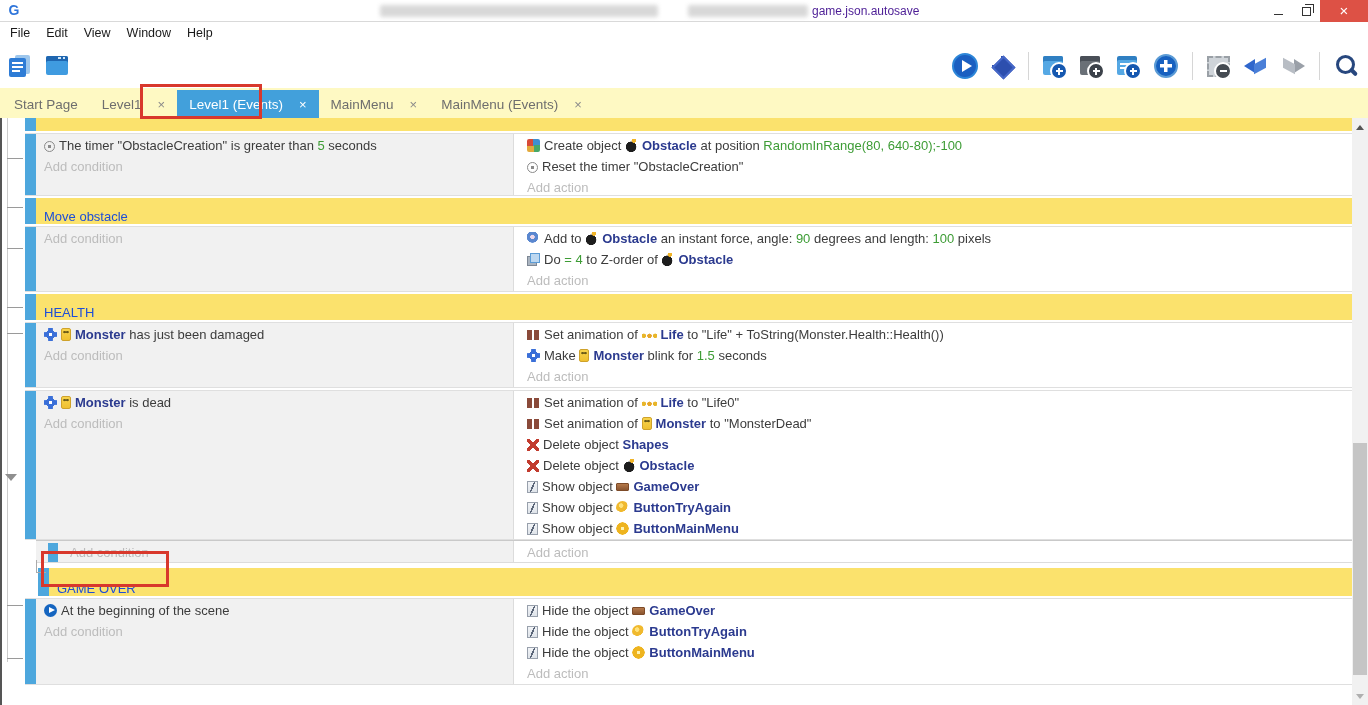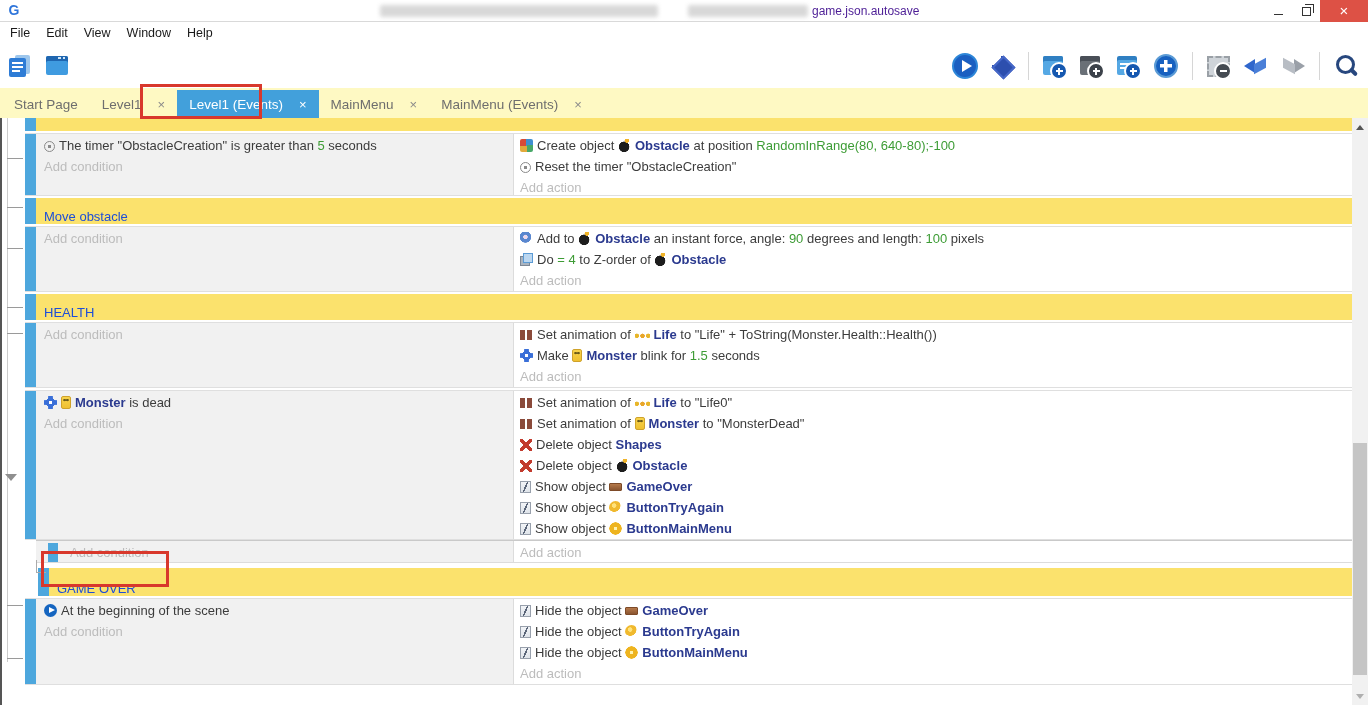--- a/index.html
+++ b/index.html
@@ -71,21 +71,21 @@
   .tab.sel .tab-x { color:#fff; }
 
   
   .events { position:relative; height:587px; background:#fff; overflow:hidden; }
   .rows { margin-left:25px; width:1327px; }
   .row { display:flex; align-items:stretch; overflow:hidden; }
   .handle { width:11px; background:#4da7dd; flex:0 0 11px; }
   .comment-row .comment-cell { flex:1; background:#fbe26d; display:flex; align-items:flex-end; padding-left:8px; color:#1d4ed8; }
   .event-row { border-top:1px solid #dfdfdf; border-bottom:1px solid #dfdfdf; }
   .cond-cell { width:477px; flex:0 0 477px; background:#f1f1f1; padding:1px 6px 0 8px; overflow:hidden; }
-  .act-cell { flex:1; background:#fff; border-left:1px solid #dcdcdc; padding:1px 4px 0 6px; overflow:hidden; }
+  .act-cell { flex:1; background:#fff; border-left:1px solid #dcdcdc; padding:1px 4px 0 13px; overflow:hidden; }
   .line { line-height:21px; white-space:nowrap; overflow:hidden; }
   .placeholder { color:#bcbcbc; }
   .seg-plain { color:#3c3c3c; }
   .seg-value { color:#3d9c35; }
   .seg-object { color:#2b3a8f; font-weight:bold; }
 
   .subevent-row { border-top:1px solid #c9c9c9; border-bottom:1px solid #dcdcdc; margin-left:11px; width:1316px; }
   .subevent-row .cond-cell { position:relative; padding-left:34px; display:flex; align-items:center; }
   .mini-handle { position:absolute; left:12px; top:2px; width:10px; height:19px; background:#4da7dd; }
 
@@ -272,20 +272,21 @@
       </div>
       <div class="row comment-row" style="height: 26px; margin-bottom: 2px;">
         <div class="handle"></div>
         <div class="comment-cell">
           <span>HEALTH</span>
         </div>
       </div>
       <div class="row event-row" style="height: 66px; margin-bottom: 2px;">
         <div class="handle"></div>
         <div class="cond-cell">
+          <div class="line"><span class="ev-icon i-behavior"></span><span class="ev-icon i-monster"></span><span class="seg-object">Monster</span><span class="seg-plain"> has just been damaged</span></div>
           <div class="line placeholder">Add condition</div>
         </div>
         <div class="act-cell">
           <div class="line"><span class="ev-icon i-anim"></span><span class="seg-plain">Set animation of </span><span class="ev-icon i-life"></span><span class="seg-object">Life</span><span class="seg-plain"> to "Life" + ToString(Monster.Health::Health())</span></div>
           <div class="line"><span class="ev-icon i-behavior"></span><span class="seg-plain">Make </span><span class="ev-icon i-monster"></span><span class="seg-object">Monster</span><span class="seg-plain"> blink for </span><span class="seg-value">1.5</span><span class="seg-plain"> seconds</span></div>
           <div class="line placeholder">Add action</div>
         </div>
       </div>
       <div class="row event-row" style="height: 150px; margin-bottom: 0px;">
         <div class="handle"></div>

